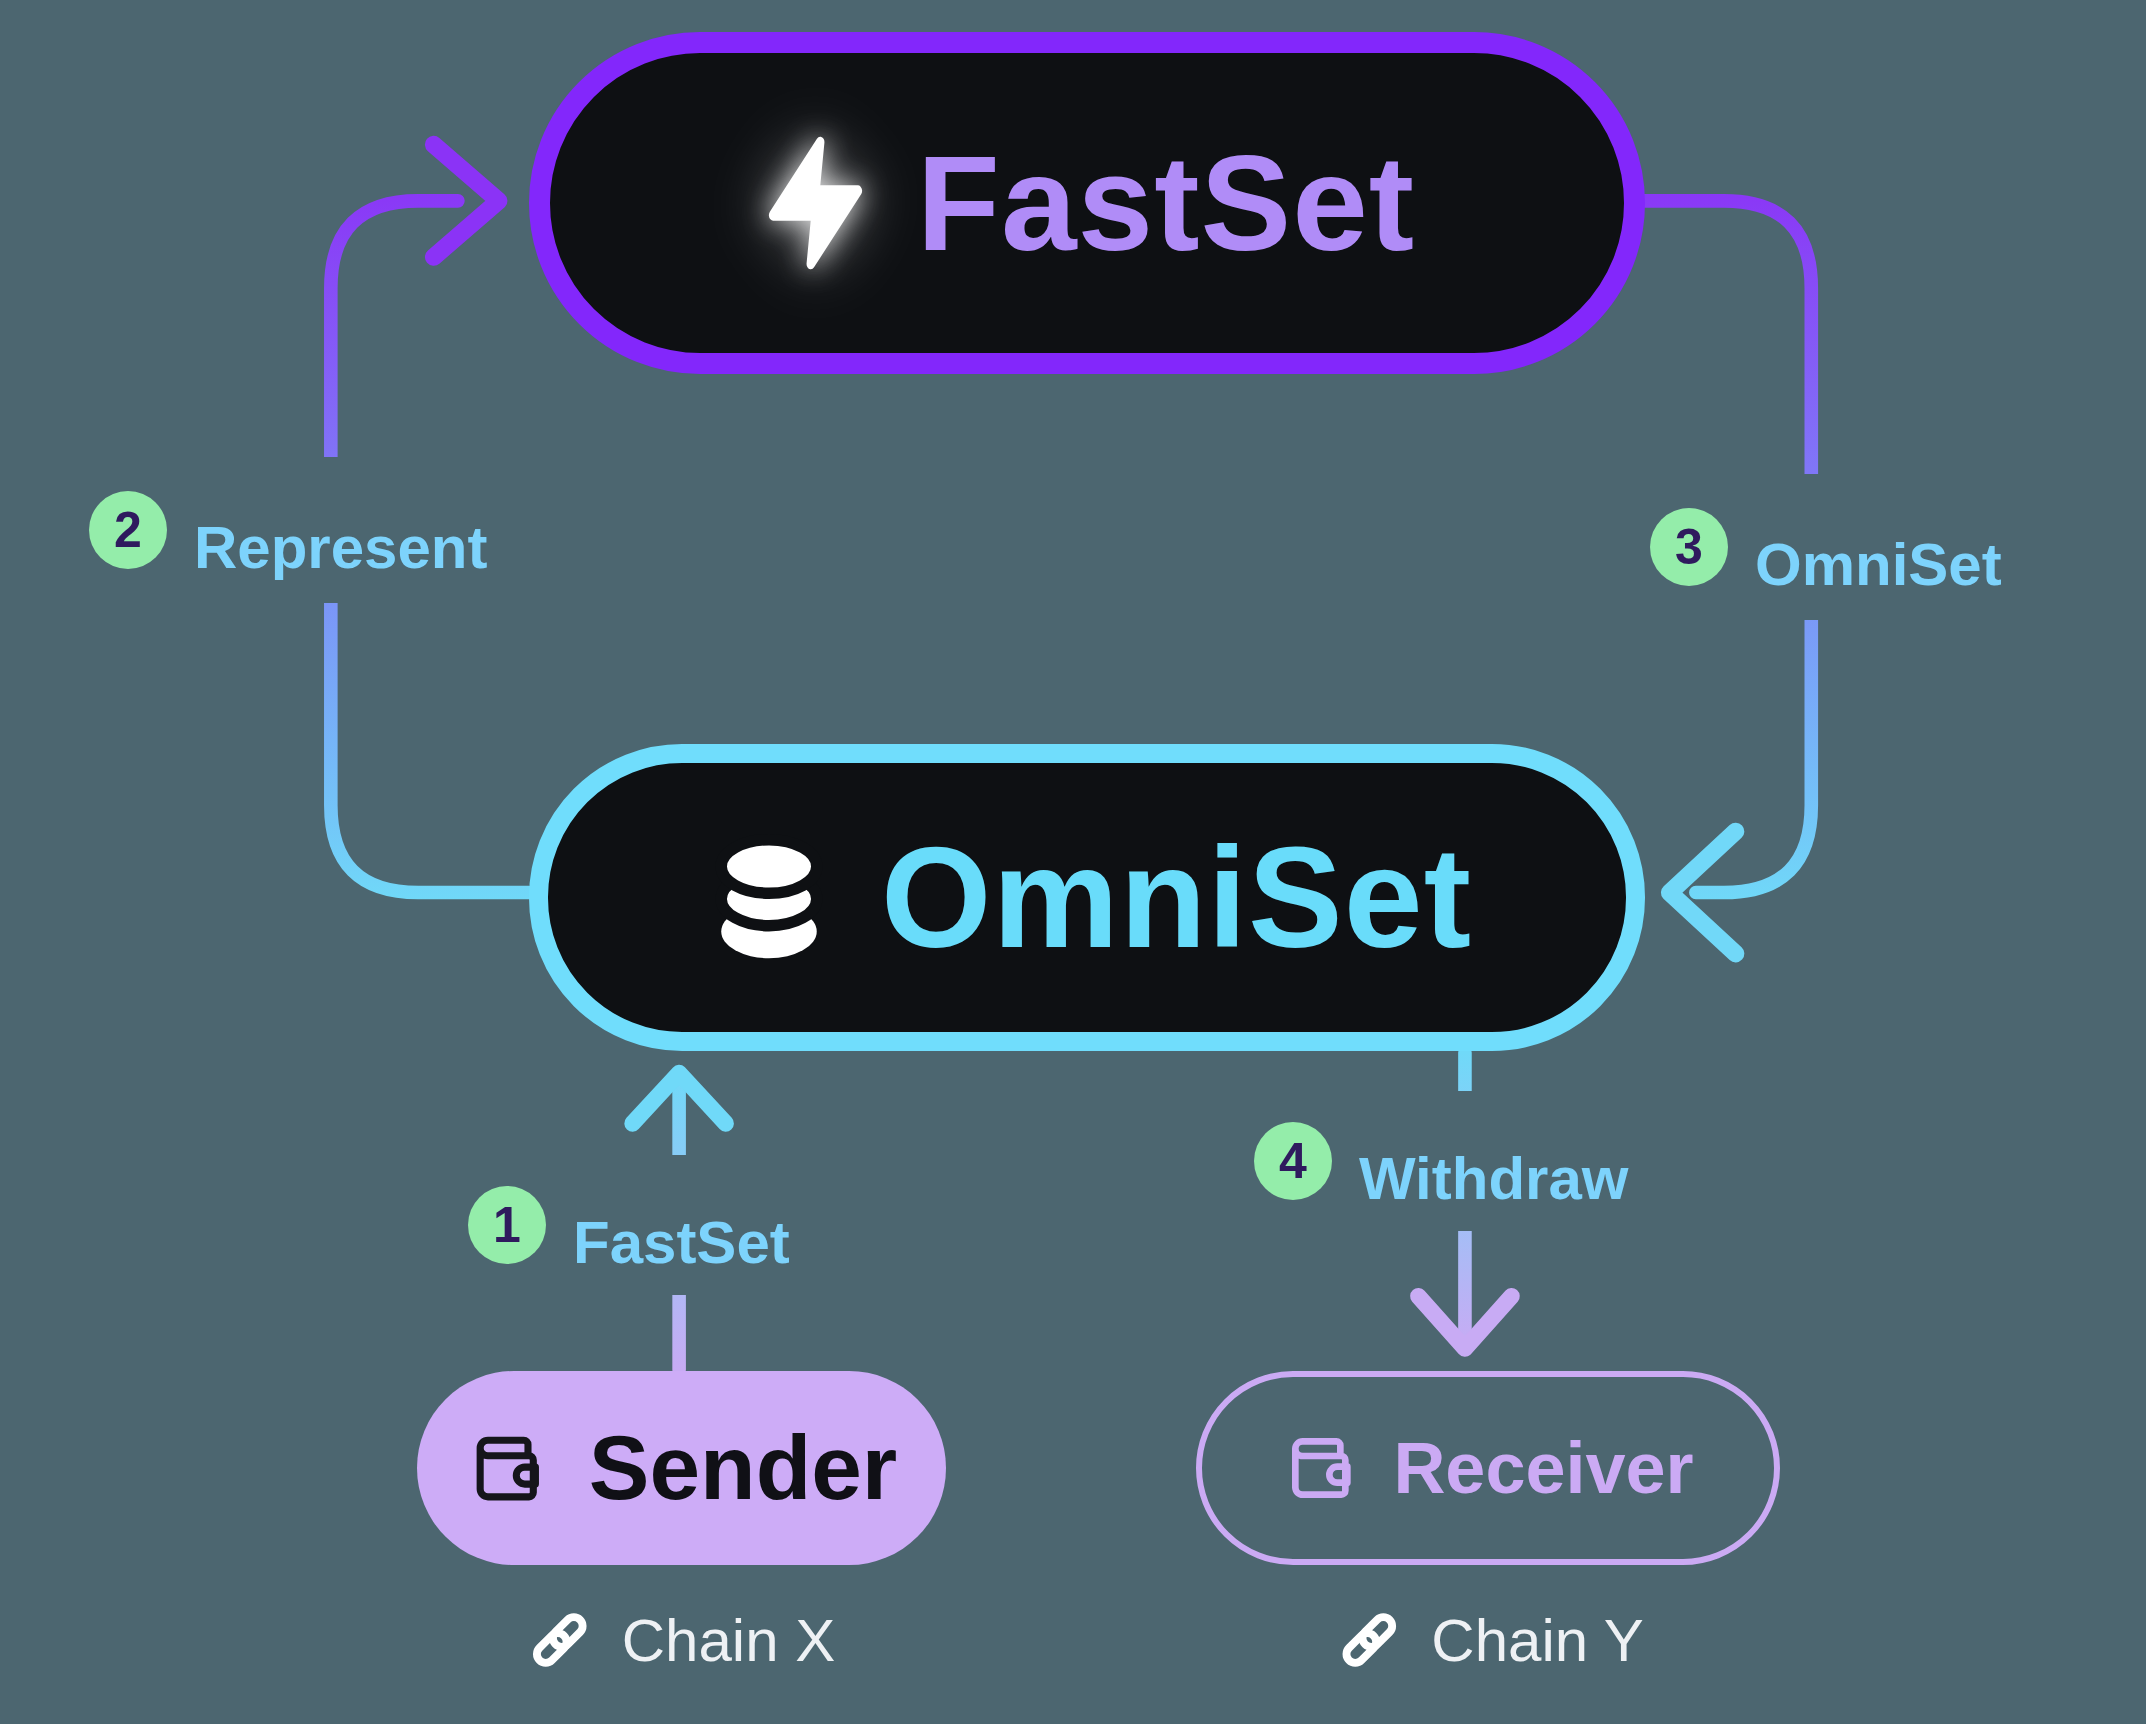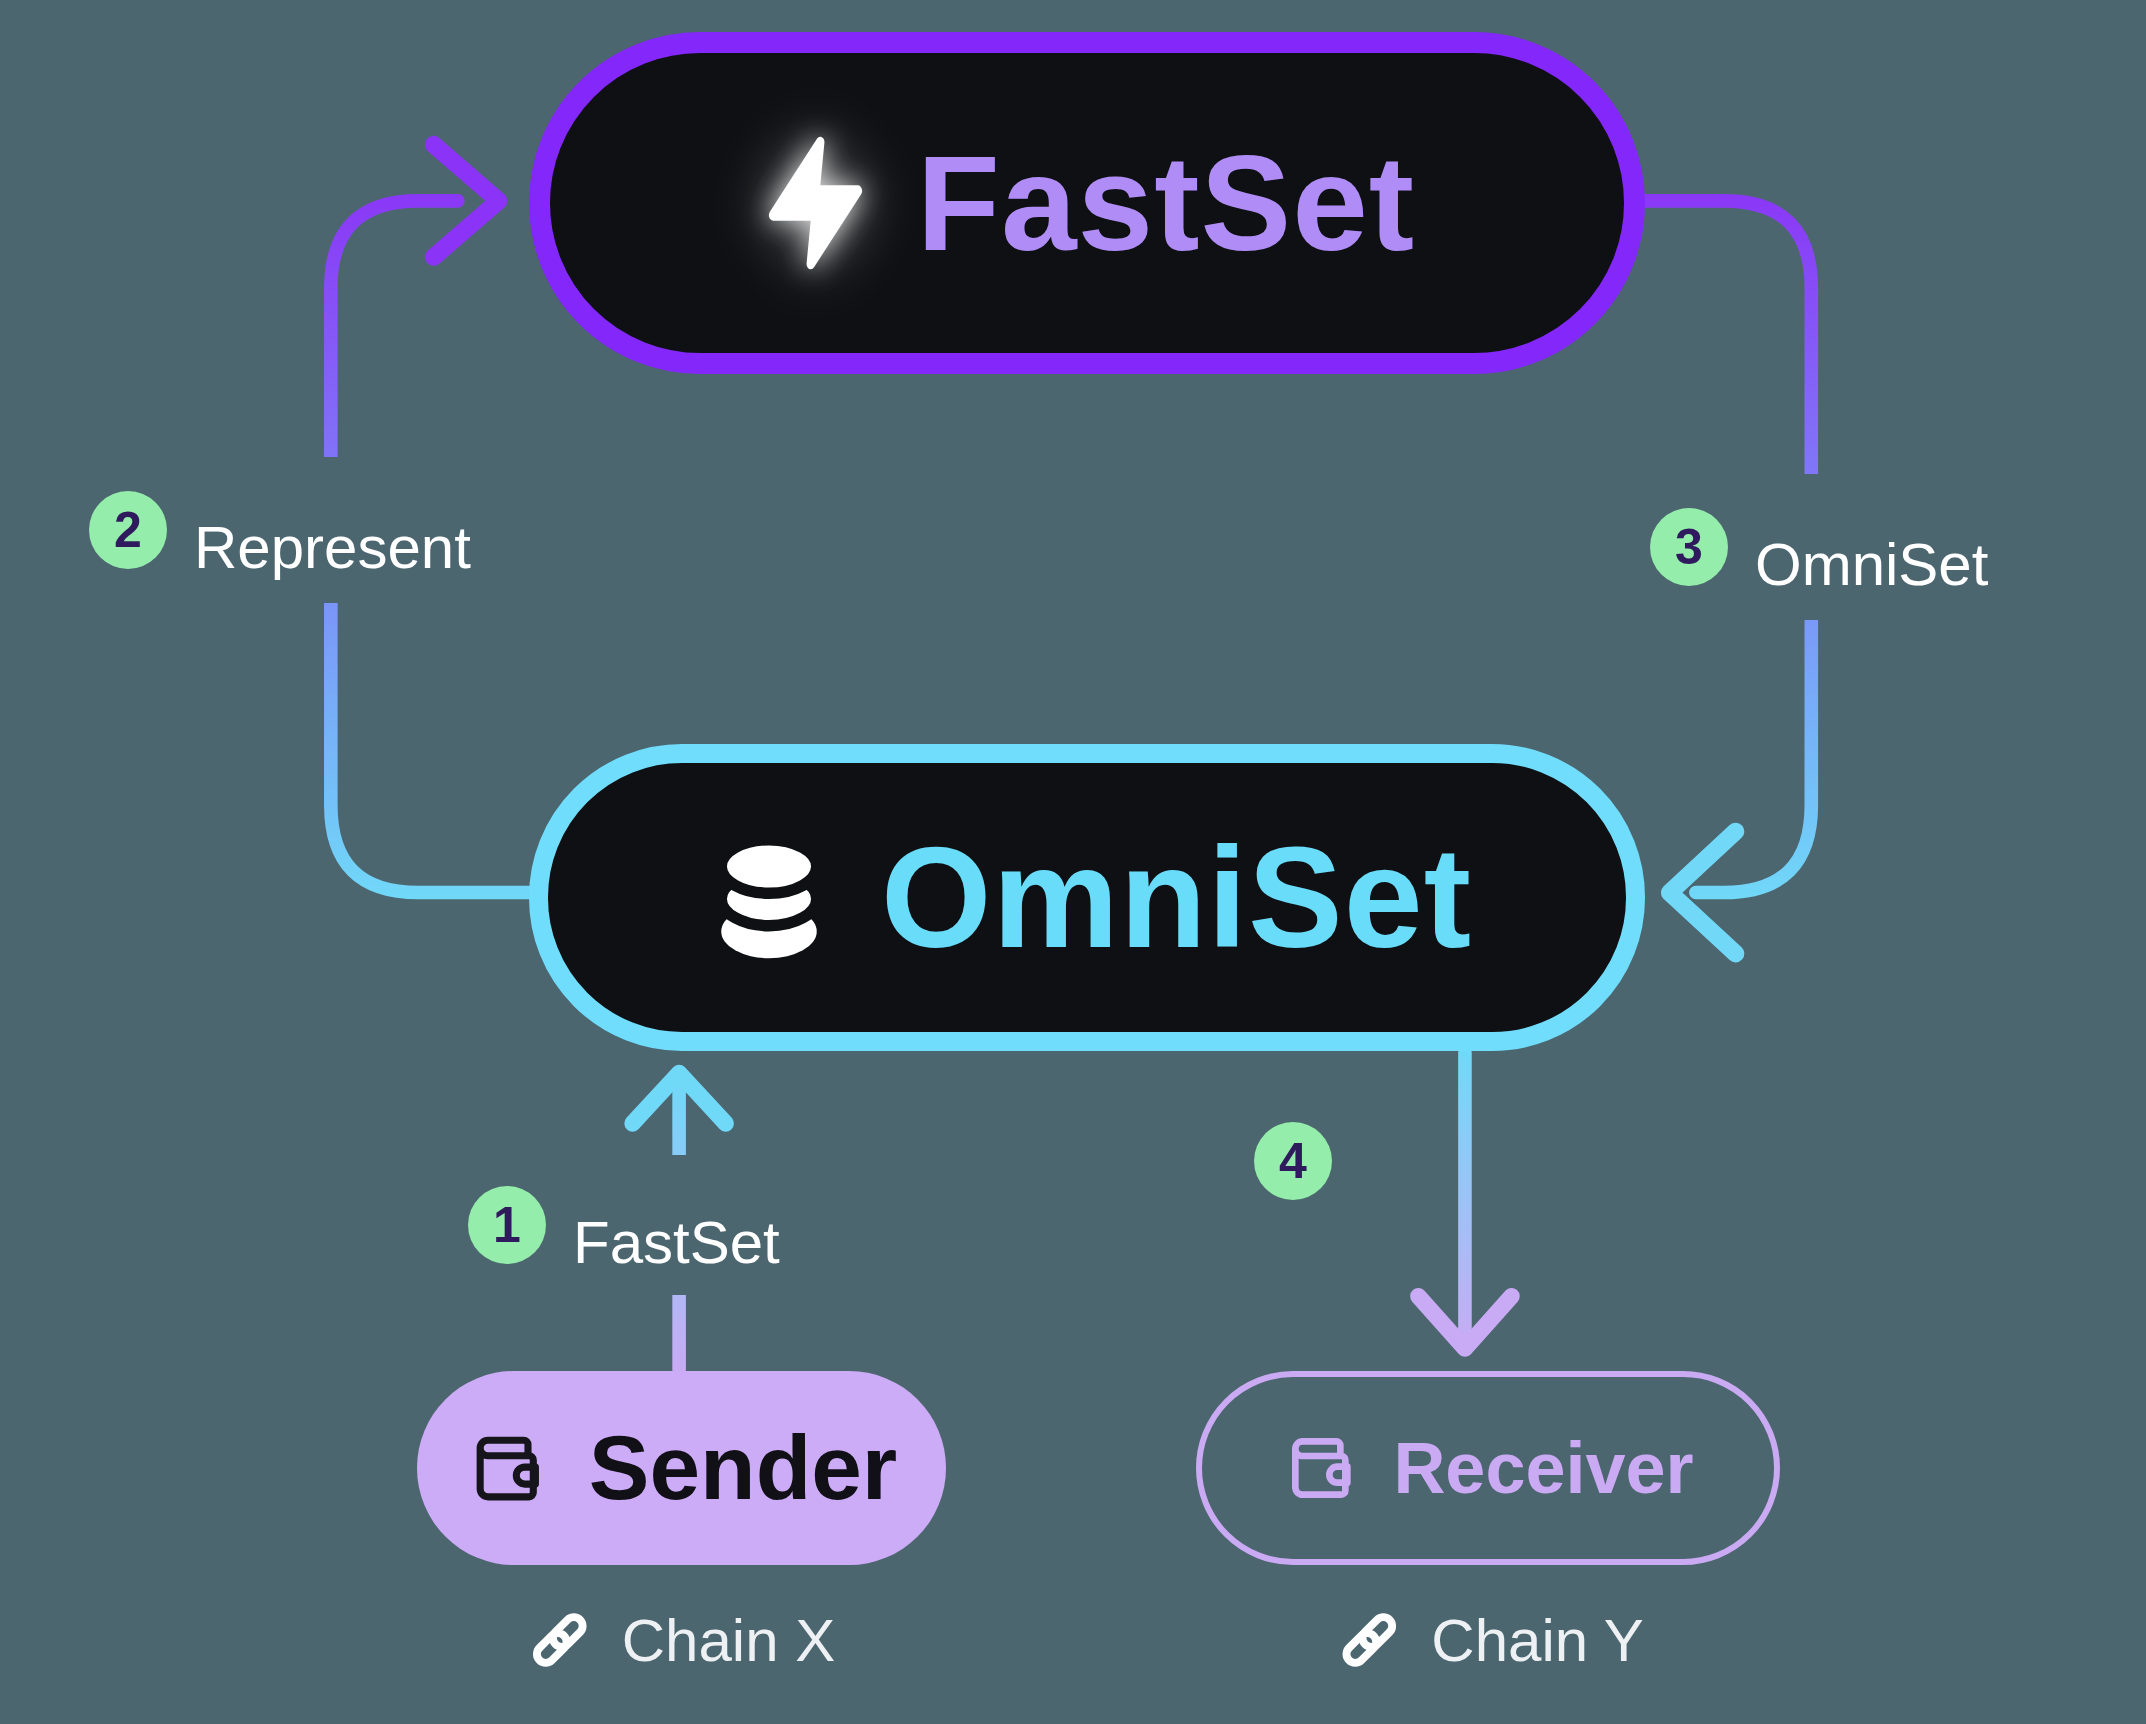--- a/index.html
+++ b/index.html
@@ -97,23 +97,23 @@
     background: #94EDAA;
     color: #2F1A5E;
     font-size: 50px;
     font-weight: 700;
     display: flex;
     align-items: center;
     justify-content: center;
     flex: 0 0 auto;
   }
   .step-text {
-    color: #ffffff;
+    color: #7dd3fc;
     font-size: 60px;
-    font-weight: 400;
+    font-weight: 700;
     white-space: nowrap;
     margin-top: 35px;
   }
   .step-represent { left: 89px;  top: 457px;  height: 146px; }
   .step-utilize   { left: 1650px; top: 474px; height: 146px; }
   .step-deposit   { left: 468px; top: 1155px; height: 140px; }
   .step-withdraw  { left: 1254px; top: 1091px; height: 140px; }
   .chain {
     position: absolute;
     display: flex;
@@ -212,20 +212,21 @@
     <span class="step-text">OmniSet</span>
   </div>
 
   <div class="step step-deposit">
     <span class="step-badge">1</span>
     <span class="step-text">FastSet</span>
   </div>
 
   <div class="step step-withdraw">
     <span class="step-badge">4</span>
+    <span class="step-text">Withdraw</span>
   </div>
 
   <div class="chain chain-x">
     <svg class="icon" width="74" height="74" viewBox="0 0 32 32" fill="none" stroke="#FFFFFF" stroke-width="3.4" stroke-linecap="round" stroke-linejoin="round">
       <g transform="rotate(-45 16 16)">
         <rect x="3.6" y="12.2" width="15" height="7.6" rx="3.8"></rect>
         <rect x="13.4" y="12.2" width="15" height="7.6" rx="3.8"></rect>
       </g>
     </svg>
     <span class="chain-text">Chain X</span>

